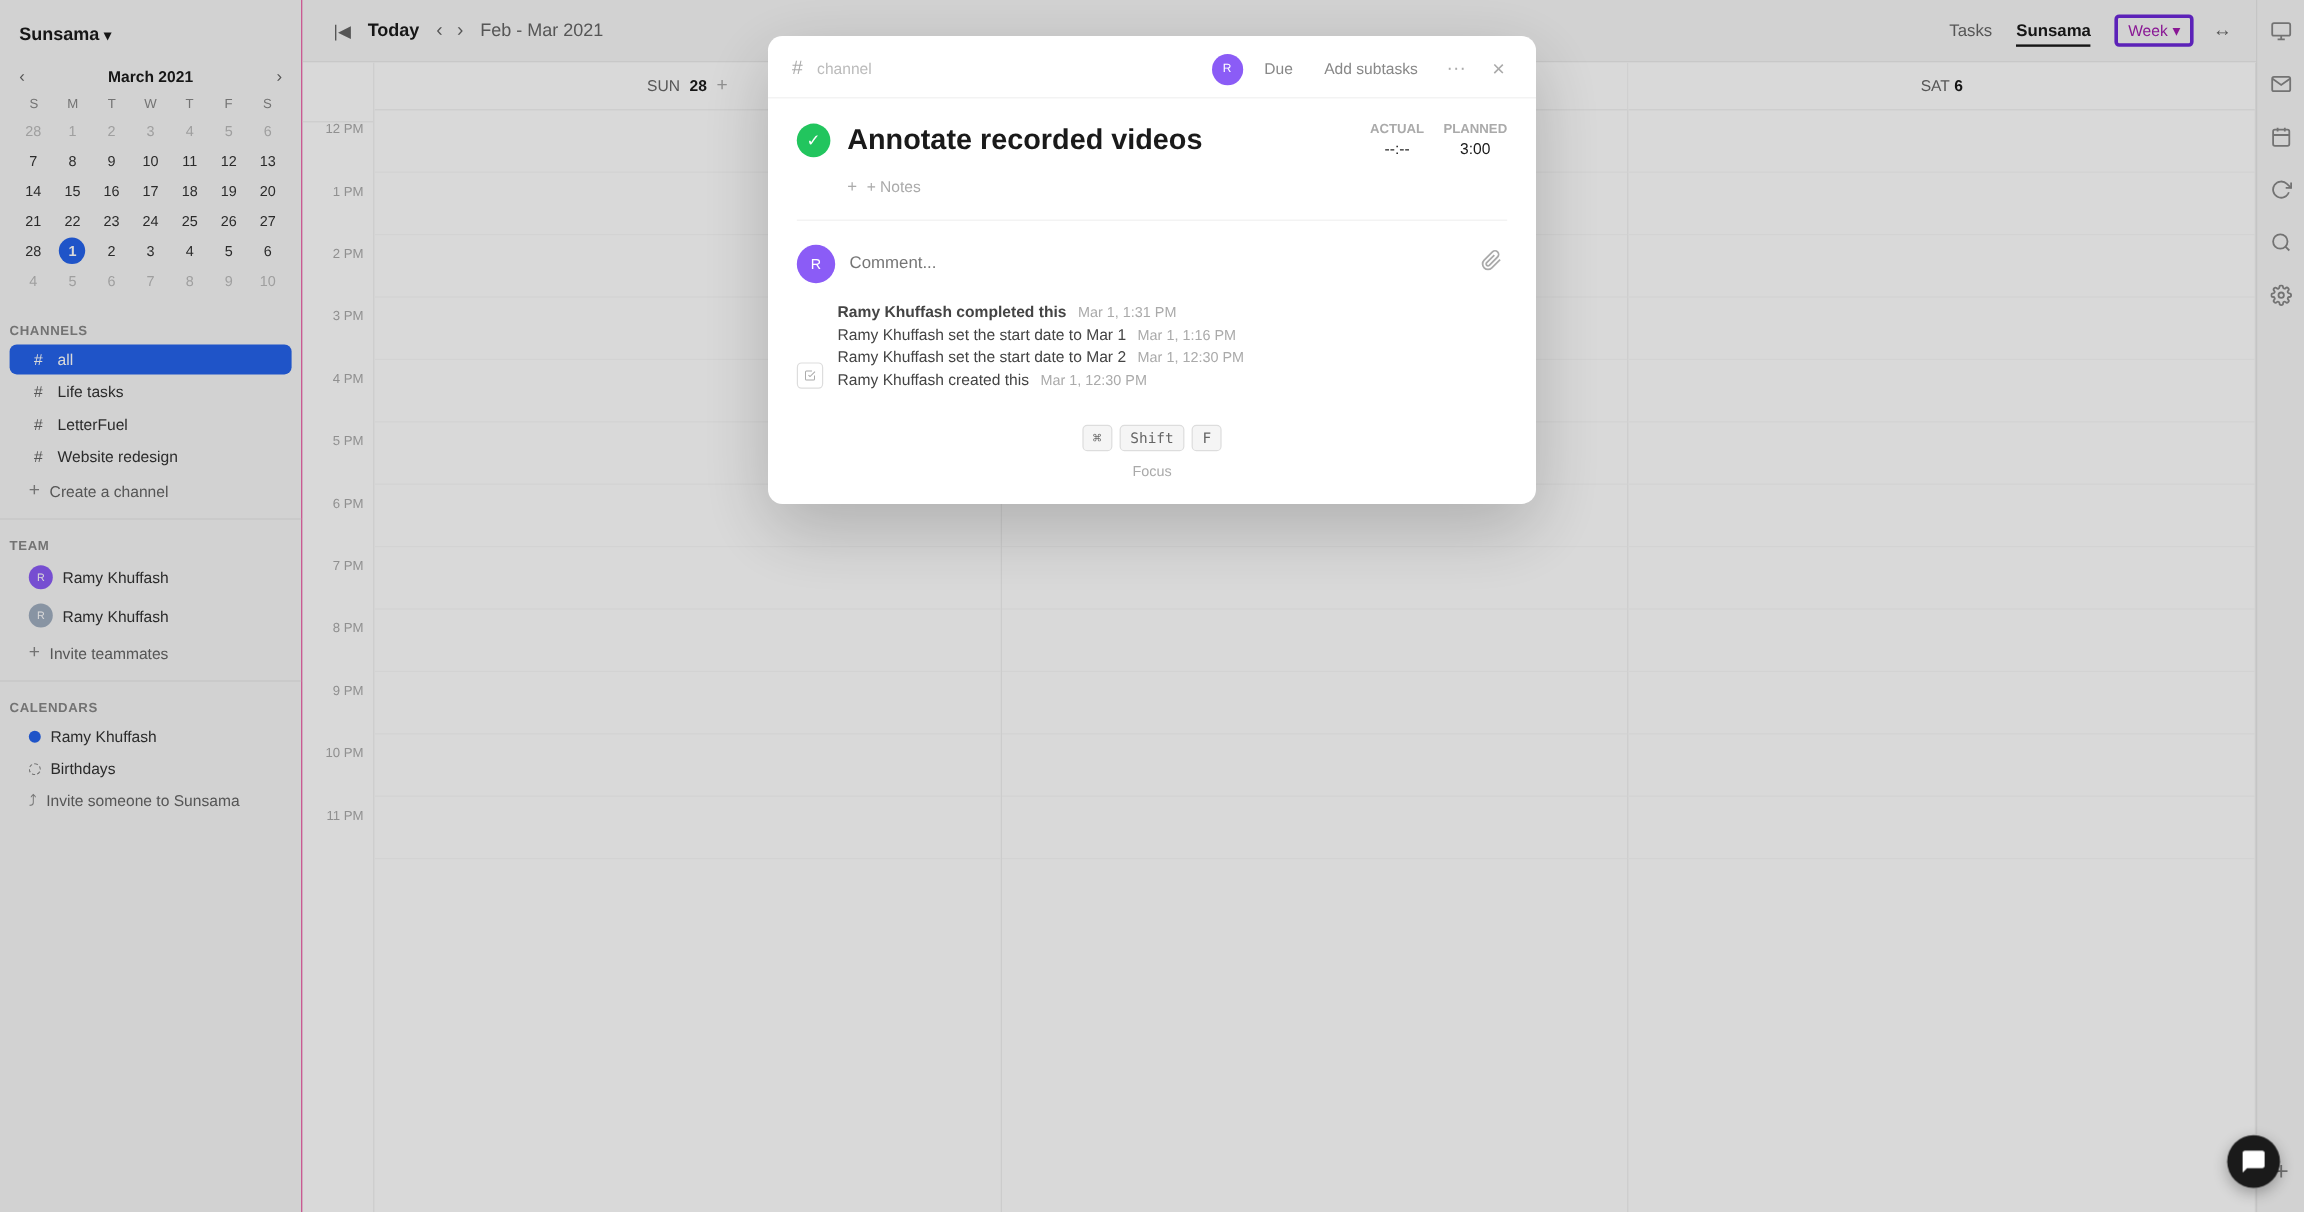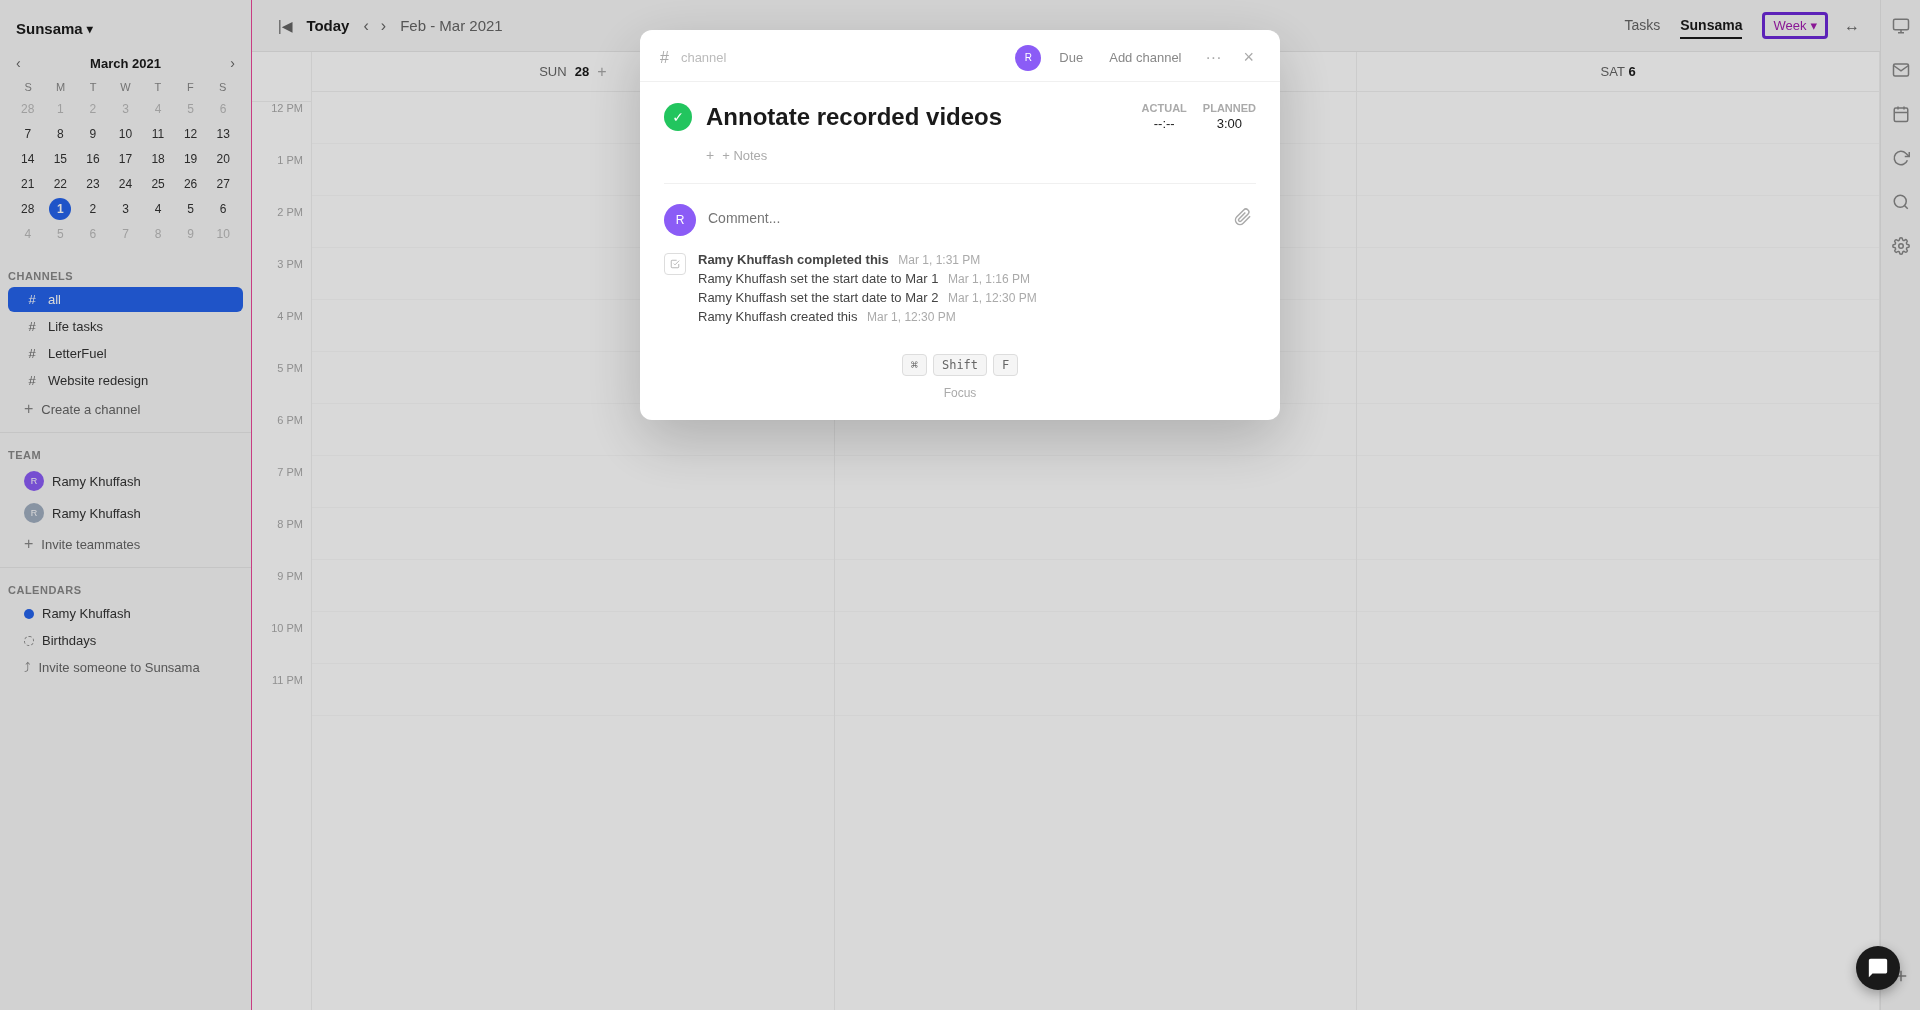--- a/index.html
+++ b/index.html
@@ -89,21 +89,21 @@
 
     
     .modal-comment-divider { height: 1px; background: #f0f0f0; margin: 20px 0; }
     .modal-comment-row { display: flex; align-items: flex-start; gap: 12px; margin-bottom: 16px; }
     .comment-avatar { width: 32px; height: 32px; border-radius: 50%; background: #8b5cf6; flex-shrink: 0; display: flex; align-items: center; justify-content: center; font-size: 12px; color: white; overflow: hidden; }
     .comment-input { flex: 1; border: none; outline: none; font-size: 14px; color: #aaa; background: transparent; padding: 6px 0; }
     .comment-attach-btn { background: none; border: none; cursor: pointer; color: #aaa; font-size: 18px; padding: 4px; }
 
     
     .modal-activity { margin-top: 8px; }
-    .activity-row { display: flex; align-items: flex-start; gap: 12px; margin-bottom: 6px; }
+    .activity-row { display: flex; align-items: flex-end; gap: 12px; margin-bottom: 6px; }
     .activity-icon { width: 22px; height: 22px; border: 1.5px solid #ddd; border-radius: 4px; display: flex; align-items: center; justify-content: center; font-size: 10px; color: #aaa; flex-shrink: 0; margin-top: 1px; }
     .activity-lines { display: flex; flex-direction: column; gap: 4px; }
     .activity-line { font-size: 13px; color: #444; }
     .activity-line strong { font-weight: 600; }
     .activity-time { font-size: 12px; color: #aaa; margin-left: 6px; }
 
     
     .focus-hint { display: flex; align-items: center; justify-content: center; gap: 6px; margin-top: 30px; margin-bottom: 10px; }
     .kbd { background: #f5f5f5; border: 1px solid #ddd; border-radius: 4px; padding: 3px 8px; font-size: 12px; color: #666; font-family: monospace; }
     .focus-label { font-size: 12px; color: #aaa; text-align: center; display: block; margin-top: 2px; }
@@ -387,21 +387,21 @@
 </div>
 
 <div class="overlay">
   <div class="modal">
 
     <div class="modal-toolbar">
       <span class="modal-channel-icon">#</span>
       <span class="modal-channel-label">channel</span>
       <div class="modal-avatar" style="margin-left:auto;">R</div>
       <button class="modal-due-btn">Due</button>
-      <button class="modal-add-subtasks">Add channel</button>
+      <button class="modal-add-subtasks">Add subtasks</button>
       <button class="modal-more-btn">···</button>
       <button class="modal-close-btn">×</button>
     </div>
 
     <div class="modal-body">
 
       <div class="modal-title-row">
         <button class="modal-complete-btn">✓</button>
         <div class="modal-task-title" contenteditable="true" style="">Annotate recorded videos</div>
         <div style="display:flex;gap:16px;margin-left:auto;">

